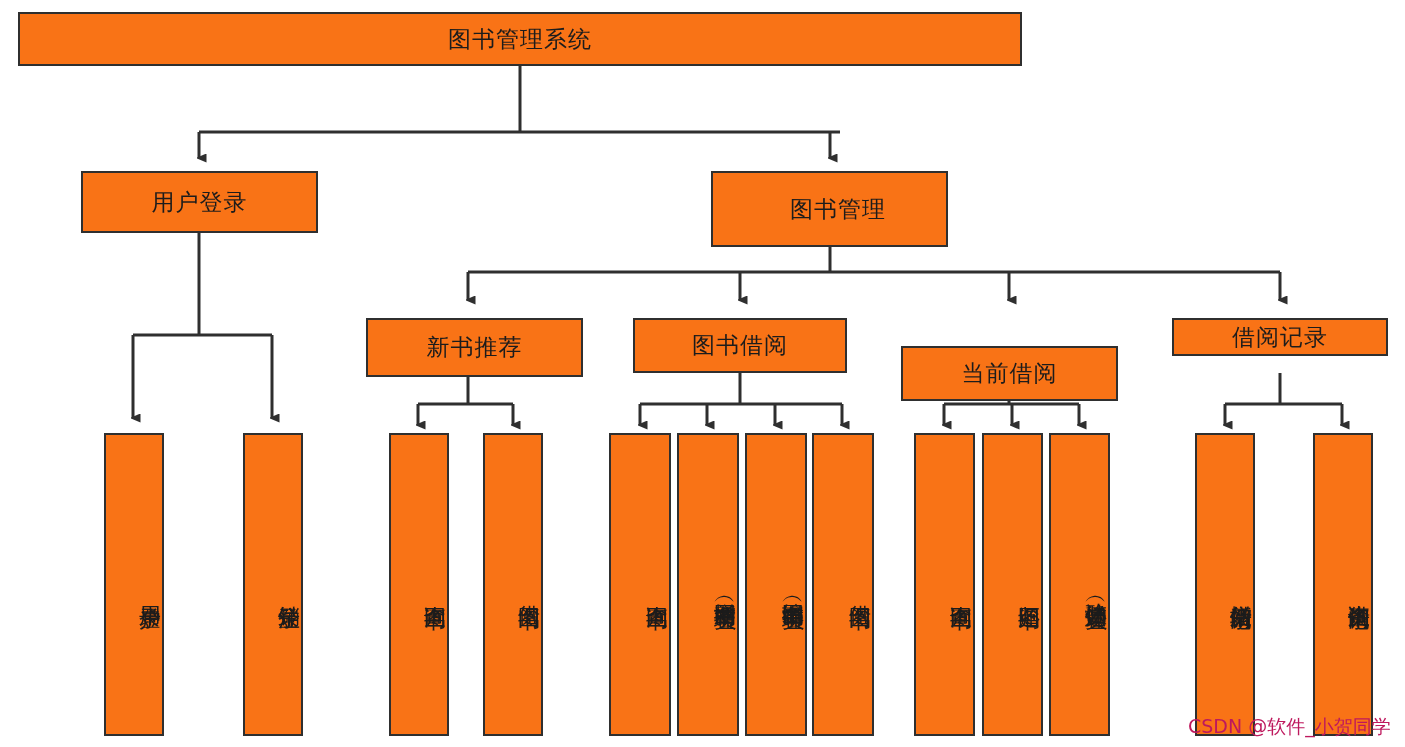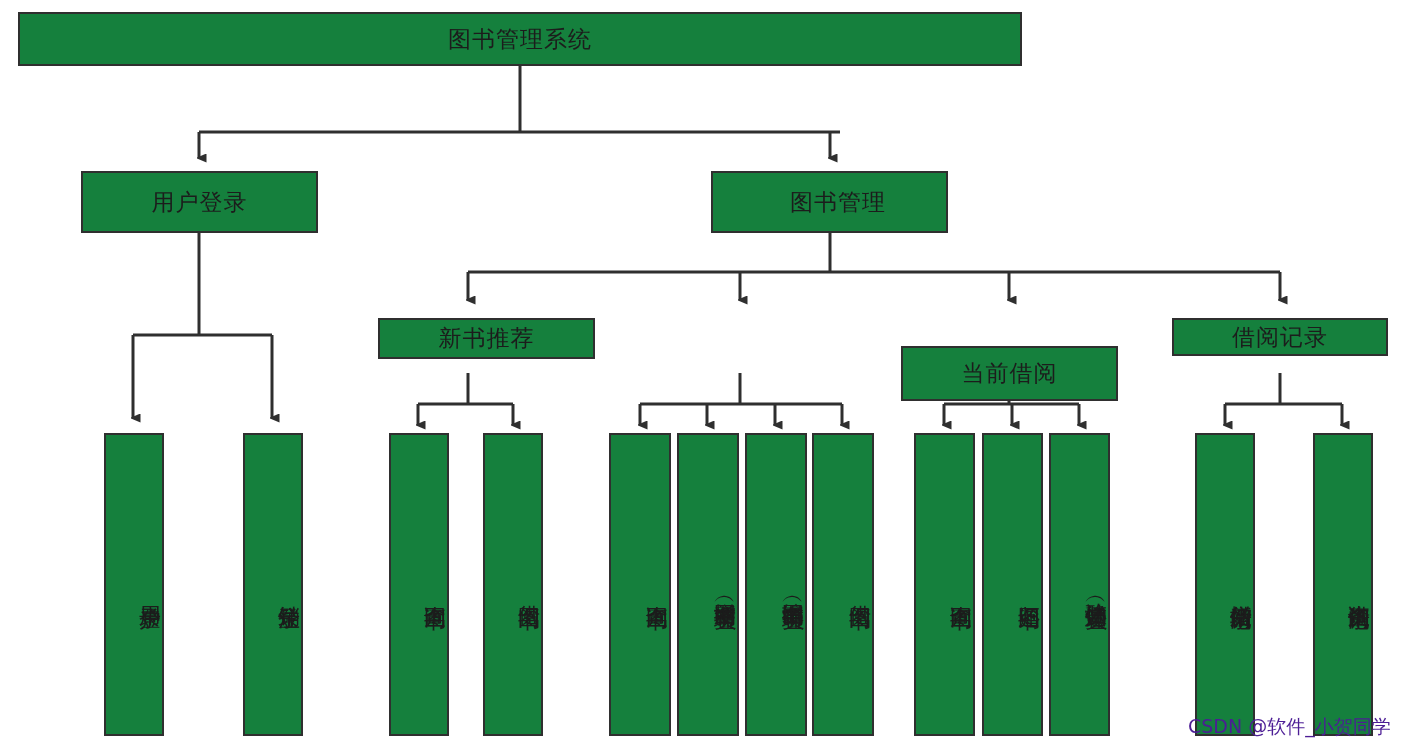--- a/index.html
+++ b/index.html
@@ -14,21 +14,21 @@
     position: relative;
     width: 1405px;
     height: 747px;
     background: #ffffff;
     overflow: hidden;
   }
   .node {
     position: absolute;
     box-sizing: border-box;
     border: 2px solid #2f2f2f;
-    background: #15803d;
+    background: #f97316;
     display: flex;
     align-items: center;
     justify-content: center;
     color: #1c1c1c;
   }
   .node.horiz {
     font-size: 23px;
     letter-spacing: 1px;
   }
   .node.vert {
@@ -52,21 +52,21 @@
     top: 0;
     width: 1405px;
     height: 747px;
     pointer-events: none;
   }
   .watermark {
     position: absolute;
     left: 1188px;
     top: 714px;
     font-size: 19px;
-    color: #4c1d95;
+    color: #be185d;
     white-space: nowrap;
   }
 </style>
 </head>
 <body>
 
 <div id="canvas">
 
   <svg class="wires" viewBox="0 0 1405 747">
     <defs>
@@ -118,26 +118,29 @@
     </g>
   </svg>
 
   <div class="node horiz" style="left:18px; top:12px; width:1004px; height:54px;">
     <span>图书管理系统</span>
   </div>
 
   <div class="node horiz" style="left:81px; top:171px; width:237px; height:62px;">
     <span>用户登录</span>
   </div>
-  <div class="node horiz" style="left:711px; top:171px; width:237px; height:62px;padding-left:17px;">
+  <div class="node horiz" style="left:711px; top:171px; width:237px; height:76px;padding-left:17px;">
     <span>图书管理</span>
   </div>
 
-  <div class="node horiz" style="left:378px; top:318px; width:217px; height:41px;">
+  <div class="node horiz" style="left:366px; top:318px; width:217px; height:59px;">
     <span>新书推荐</span>
+  </div>
+  <div class="node horiz" style="left:633px; top:318px; width:214px; height:55px;">
+    <span>图书借阅</span>
   </div>
   <div class="node horiz" style="left:901px; top:318px; width:217px; height:55px;margin-top:28px;">
     <span>当前借阅</span>
   </div>
   <div class="node horiz" style="left:1172px; top:318px; width:216px; height:38px;">
     <span>借阅记录</span>
   </div>
 
   <div class="node vert" style="left:104px; top:433px; width:60px; height:303px;">
     <span class="vtext">用户登录</span>

